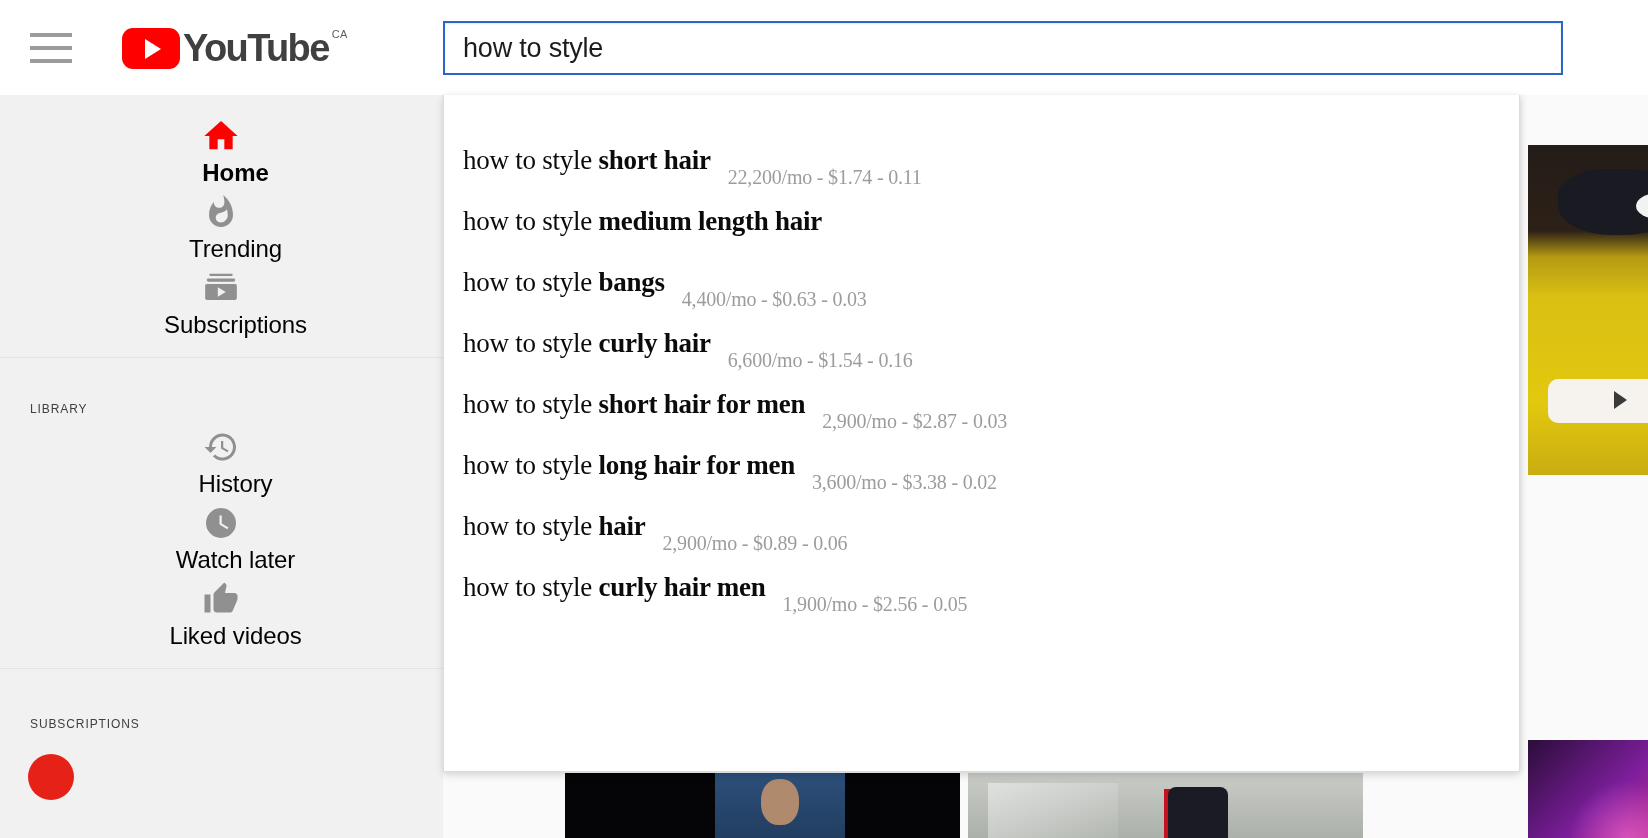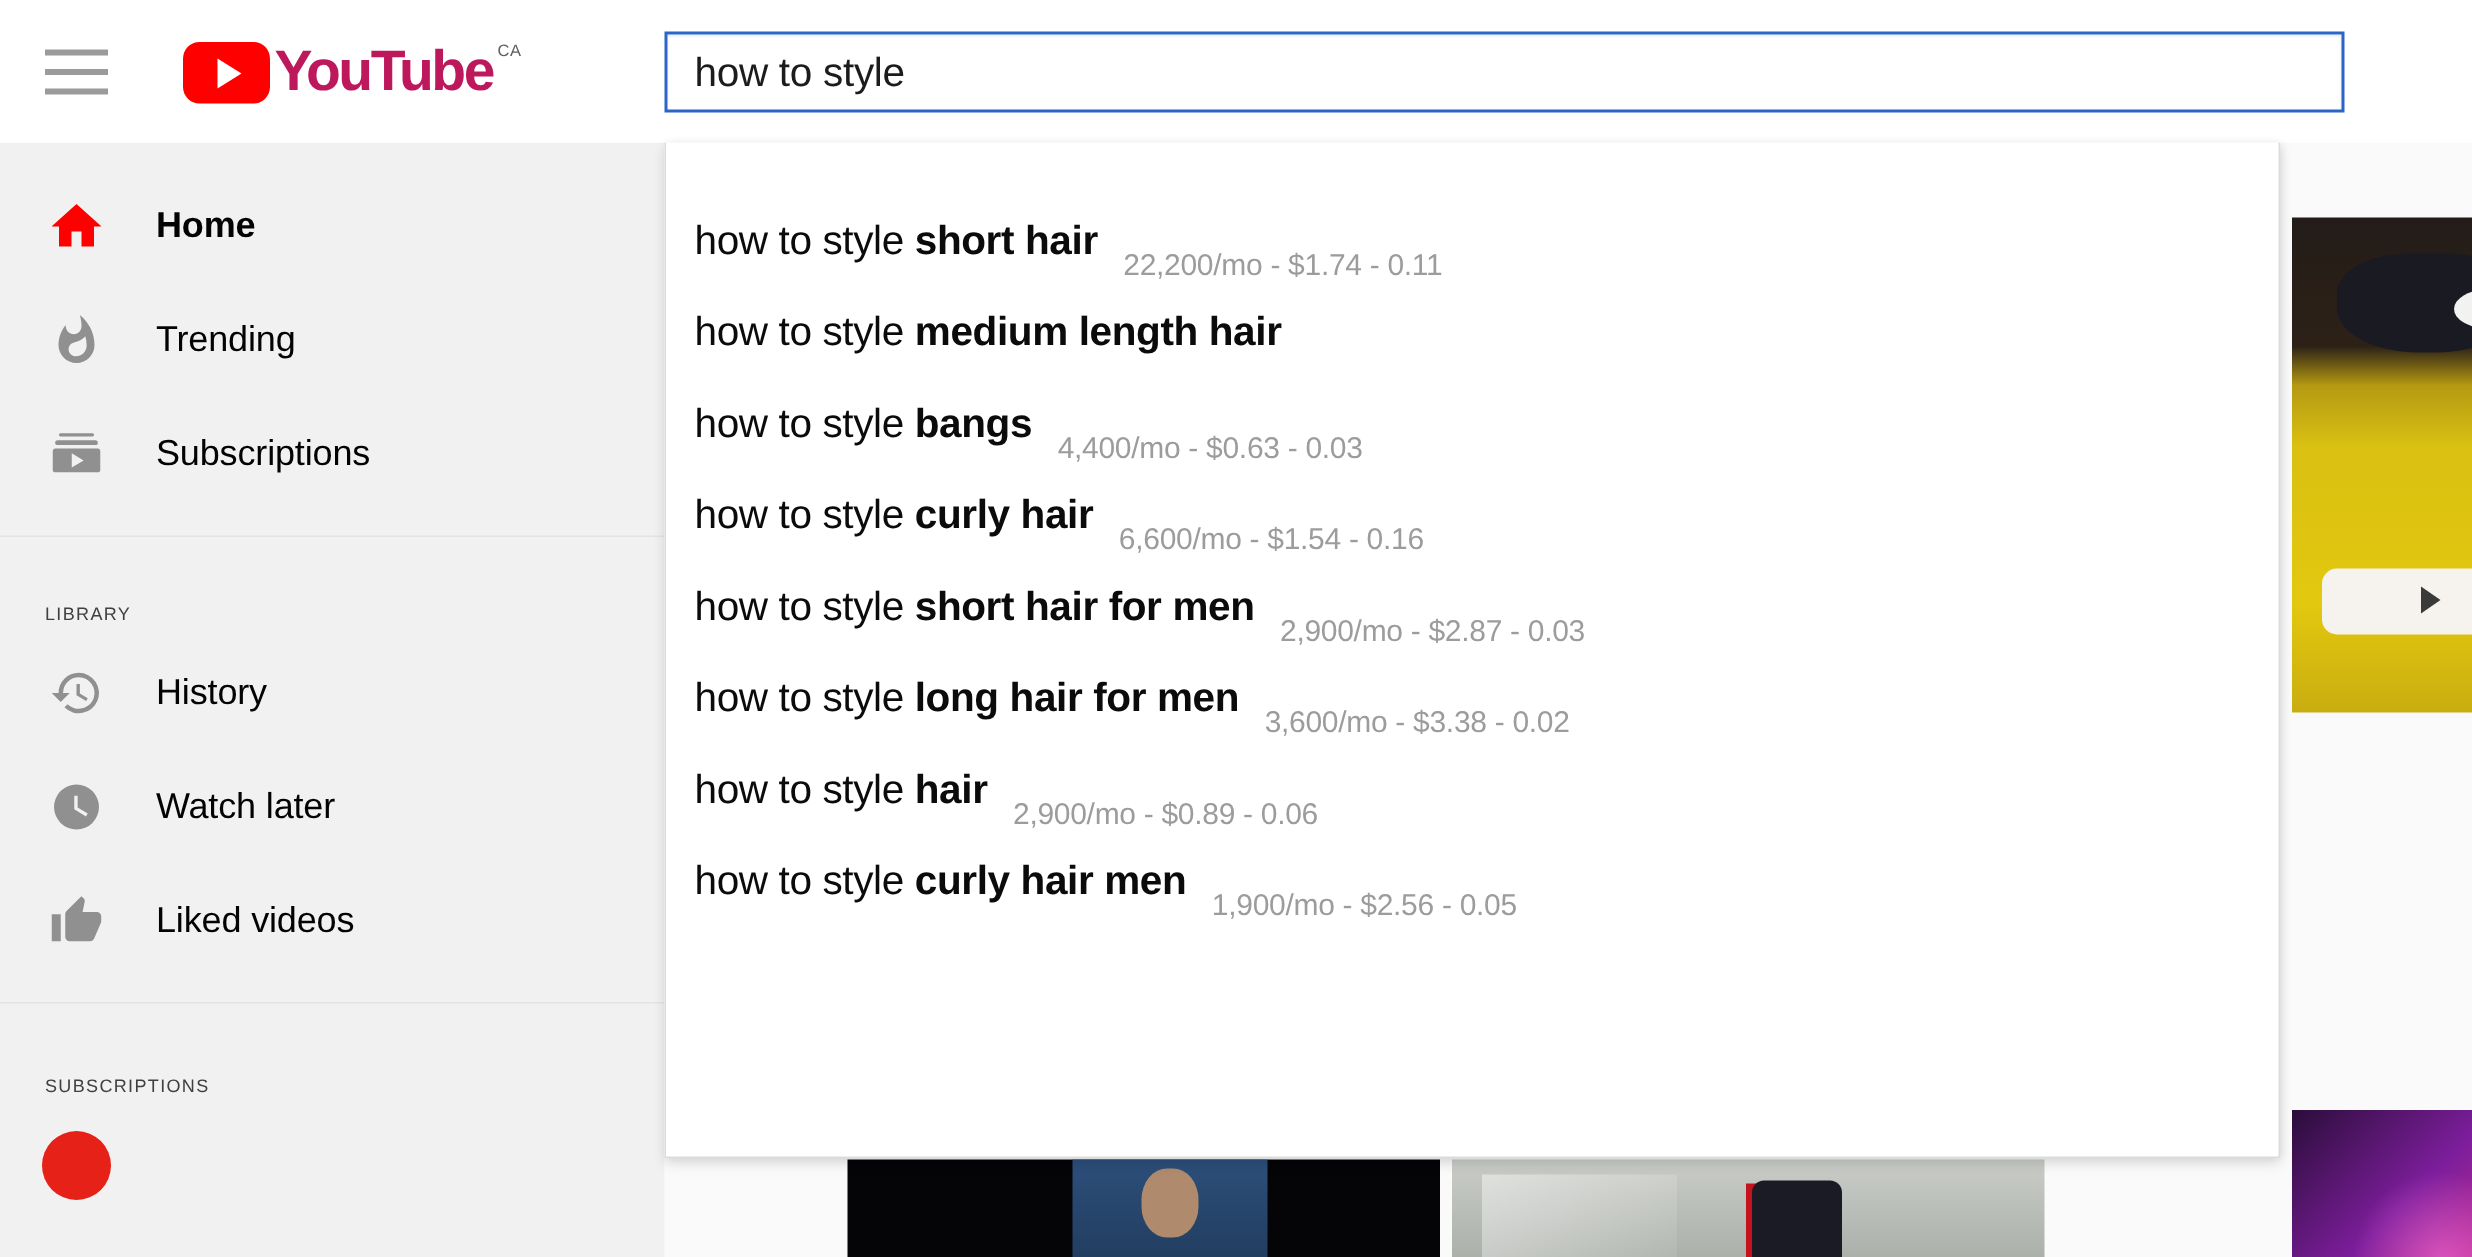--- a/index.html
+++ b/index.html
@@ -76,21 +76,21 @@
     display: block;
     width: 0; height: 0;
     border-left: 16px solid #ffffff;
     border-top: 10px solid transparent;
     border-bottom: 10px solid transparent;
     margin-left: 4px;
   }
   .logo-text {
     font-size: 38px;
     font-weight: bold;
-    color: #be185d;
+    color: #404040;
     letter-spacing: -1.6px;
     line-height: 41px;
     margin-left: 3px;
     font-family: "Liberation Sans", sans-serif;
   }
   .logo-country {
     font-size: 11px;
     color: #606060;
     margin-left: 3px;
     margin-top: -2px;
@@ -139,20 +139,21 @@
 
   .nav-section { padding-top: 18px; }
   .nav-section.sec-library { padding-top: 14px; }
 
   .nav-item {
     height: 76px;
     display: flex;
     align-items: center;
     padding-left: 28px;
     cursor: pointer;
+    flex-direction: column;
   }
   .nav-item .ic {
     width: 46px;
     height: 46px;
     display: flex;
     align-items: center;
     justify-content: center;
     flex: none;
     margin-right: 30px;
   }
@@ -324,20 +325,21 @@
     overflow: hidden;
   }
 
   .suggestion {
     height: 61px;
     display: flex;
     align-items: center;
     padding-left: 19px;
     cursor: pointer;
     white-space: nowrap;
+    font-family: Liberation Serif, serif;
   }
 
   .sg-text {
     font-size: 27px;
     color: #0b0b0b;
     line-height: 30px;
     letter-spacing: -0.25px;
   }
   .sg-prefix { font-weight: normal; }
   .sg-bold { font-weight: bold; }

